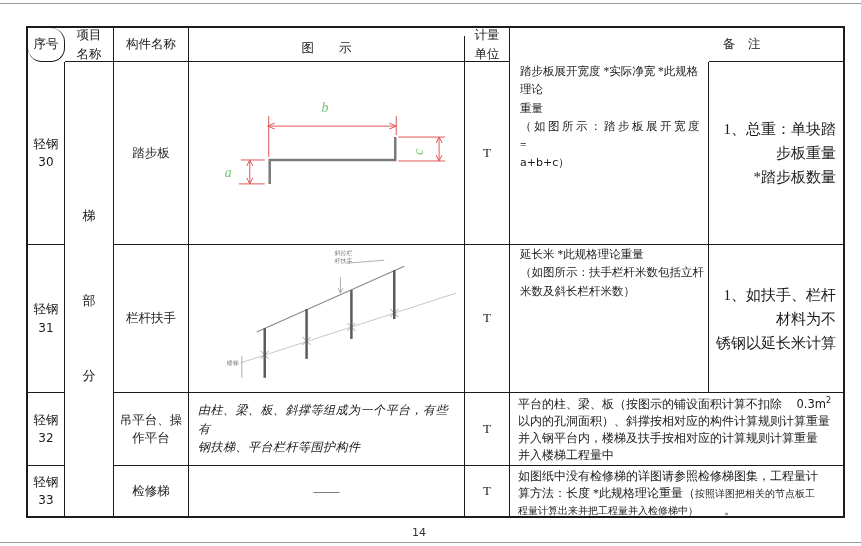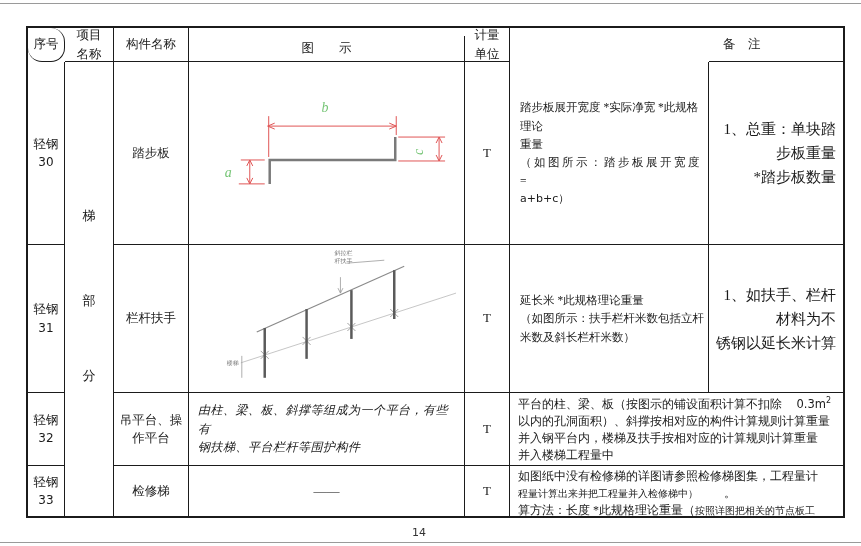--- a/index.html
+++ b/index.html
@@ -21,21 +21,21 @@
   .no-r{border-right:none;}
   .no-b{border-bottom:none;}
   .pre{white-space:pre-line;text-align:center;}
   .left{justify-content:flex-start;text-align:left;}
 
   .hdr{font-size:12.5px;}
   .seq{font-size:12.5px;line-height:1.5;}
   .seq .num{font-family:"DejaVu Sans","Liberation Sans",sans-serif;font-size:12px;}
   .proj-char{position:absolute;left:50%;transform:translateX(-50%);font-size:13px;}
 
-  .rule-col{flex-direction:column;align-items:flex-start;justify-content:center;
+  .rule-col{flex-direction:column;align-items:flex-start;justify-content:flex-start;
             padding-left:10px;padding-right:4px;font-size:11.5px;line-height:1.6;}
   .rule-col .wide{letter-spacing:2.5px;}
   .rule-col .formula{font-family:"DejaVu Sans","Liberation Sans",sans-serif;font-size:11px;}
   .note-cell{padding:0 7px;font-size:15px;line-height:1.6;
              justify-content:flex-start;text-align:right;white-space:pre-line;}
   .illus-text{padding:0 9px;font-size:12px;line-height:1.55;
               justify-content:flex-start;text-align:left;white-space:pre-line;letter-spacing:0.5px;font-style:italic;}
   .dash-cell{font-size:13px;letter-spacing:0;color:#333;}
   .unit-cell{font-size:13px;}
 
@@ -209,24 +209,24 @@
       <span class="rightval"><span>0.3m</span><sup>2</sup></span>
     </div>
     <div class="pre-left">以内的孔洞面积）、斜撑按相对应的构件计算规则计算重量
 并入钢平台内，楼梯及扶手按相对应的计算规则计算重量
 并入楼梯工程量中</div>
   </div>
 
   <div class="cell merged no-r no-b" style="left:482px;top:438px;width:333px;height:50px;padding-top:2px;">
     <div>如图纸中没有检修梯的详图请参照检修梯图集，工程量计</div>
     <div class="mline" style="align-items:baseline;">
+      <span>算方法：长度 *此规格理论重量（</span>
+      <span class="small-inline">按照详图把相关的节点板工</span>
+    </div>
+    <div class="mline" style="align-items:baseline;">
       <span class="small-inline">程量计算出来并把工程量并入检修梯中）</span>
       <span class="period-gap">。</span>
     </div>
-    <div class="mline" style="align-items:baseline;">
-      <span>算方法：长度 *此规格理论重量（</span>
-      <span class="small-inline">按照详图把相关的节点板工</span>
-    </div>
   </div>
 
 </div>
 
 <div class="page-num">14</div>
 
 </body></html>

